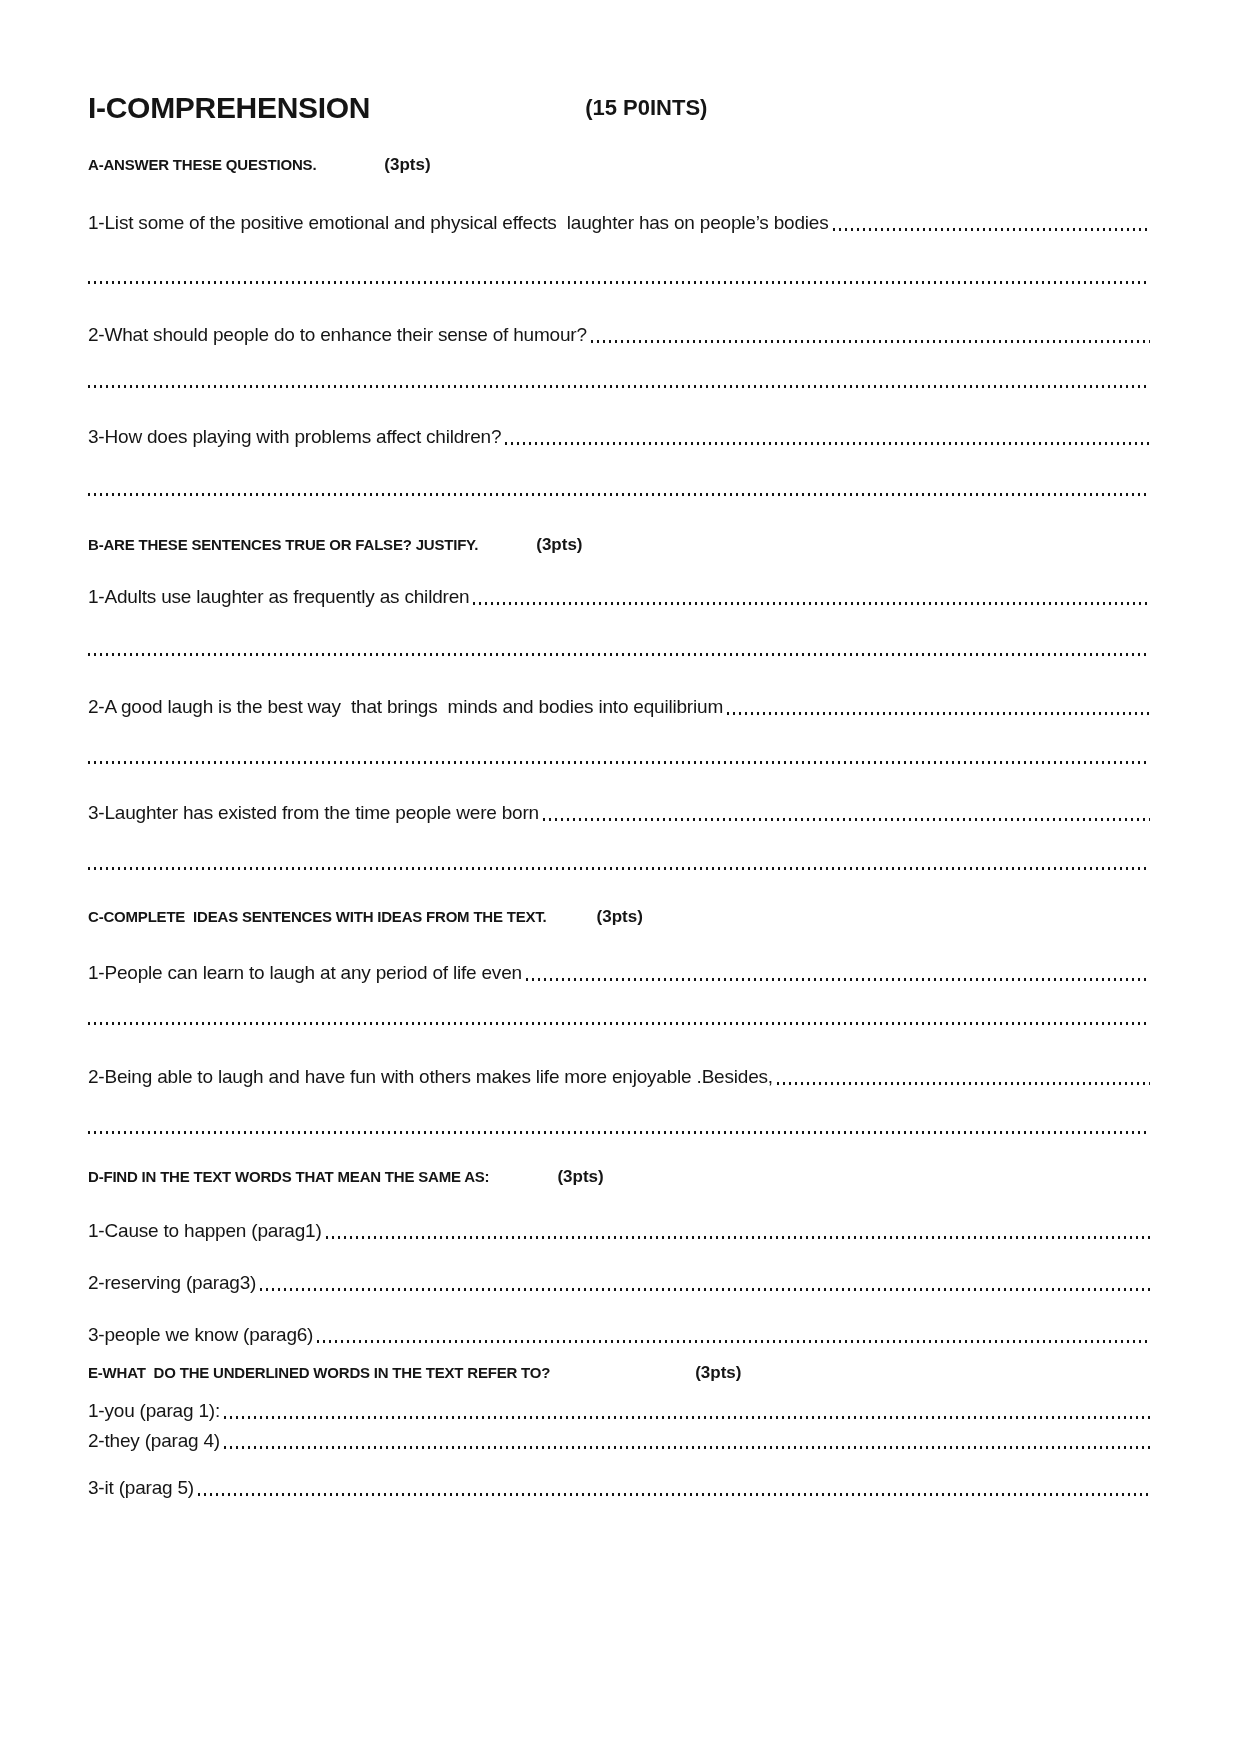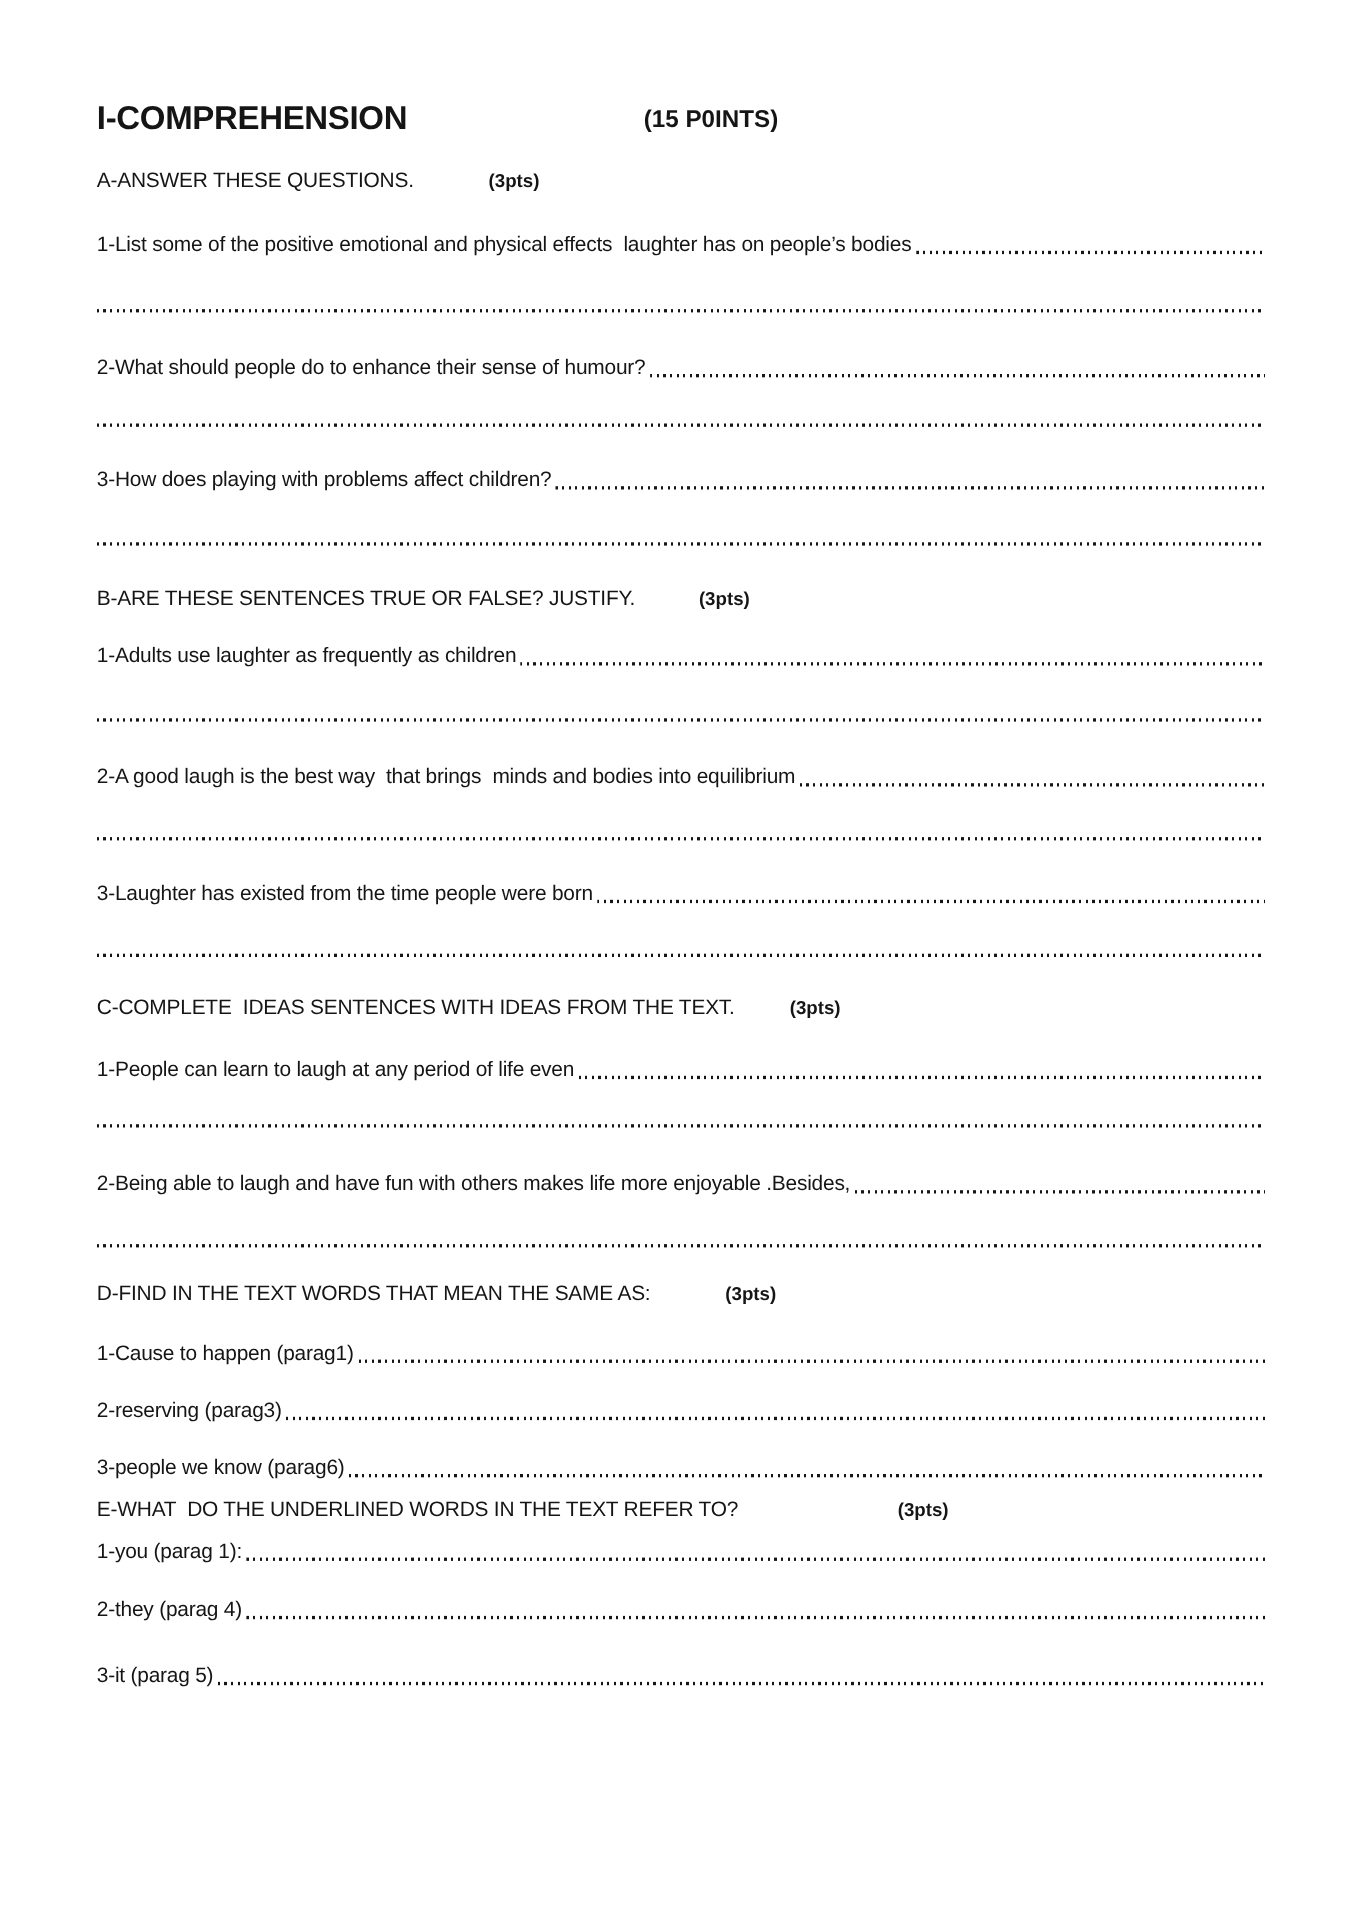--- a/index.html
+++ b/index.html
@@ -10,21 +10,21 @@
     box-sizing:border-box;
     padding:0 90px 0 88px;
     overflow:hidden;
     font-family:"Liberation Sans", sans-serif;
     color:#151515;
   }
   .row{display:flex;height:30px;line-height:30px;align-items:center;white-space:pre;}
   .title-row{height:40px;line-height:40px;}
   .title{font-size:30px;font-weight:700;letter-spacing:-0.3px;}
   .title-points{font-size:22px;font-weight:700;margin-left:215px;}
-  .heading{font-size:19px;font-weight:400;letter-spacing:-0.2px;}
+  .heading{font-size:15px;font-weight:700;letter-spacing:-0.2px;}
   .pts{font-size:17px;font-weight:700;}
   .gap-a{margin-left:68px;}
   .gap-b{margin-left:58px;}
   .gap-c{margin-left:50px;}
   .gap-d{margin-left:68px;}
   .gap-e{margin-left:145px;}
   .q{font-size:19px;letter-spacing:-0.2px;margin-right:4px;}
   .q.suffix{margin-right:0;margin-left:2px;}
   .leader{
     flex:1 1 auto;
@@ -146,22 +146,22 @@
 
   <div class="row" style="margin-top:8px">
     <span class="heading">E-WHAT  DO THE UNDERLINED WORDS IN THE TEXT REFER TO?</span>
     <span class="pts gap-e">(3pts)</span>
   </div>
 
   <div class="row" style="margin-top:8px">
     <span class="q">1-you (parag 1):</span>
     <span class="leader"></span>
   </div>
-  <div class="row" style="margin-top:23px">
+  <div class="row" style="">
     <span class="q">2-they (parag 4)</span>
     <span class="leader"></span>
   </div>
-  <div class="row" style="margin-top:30px">
+  <div class="row" style="margin-top:17px">
     <span class="q">3-it (parag 5)</span>
     <span class="leader"></span>
   </div>
 
 </div>
 
 </body></html>

